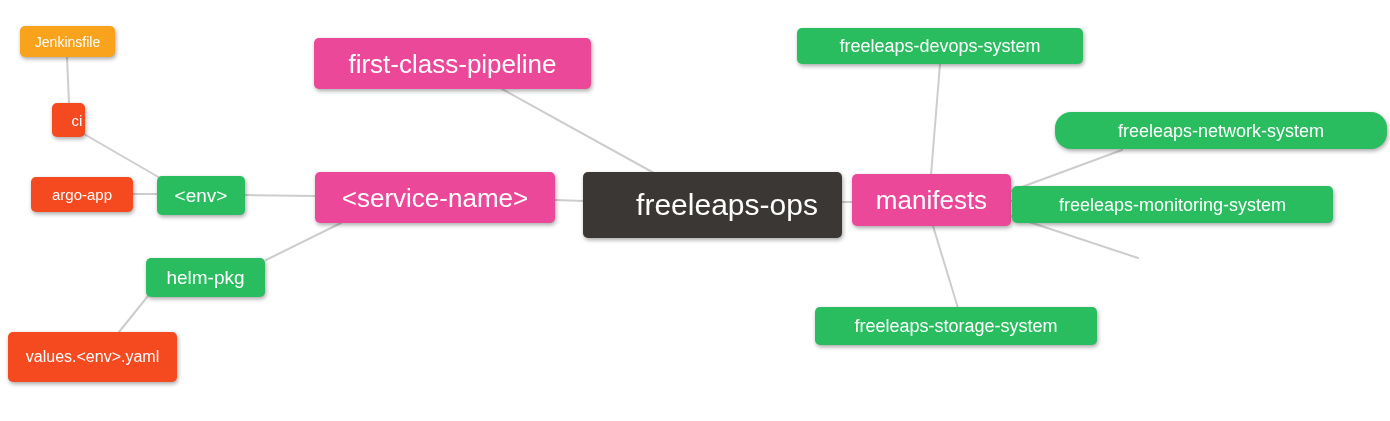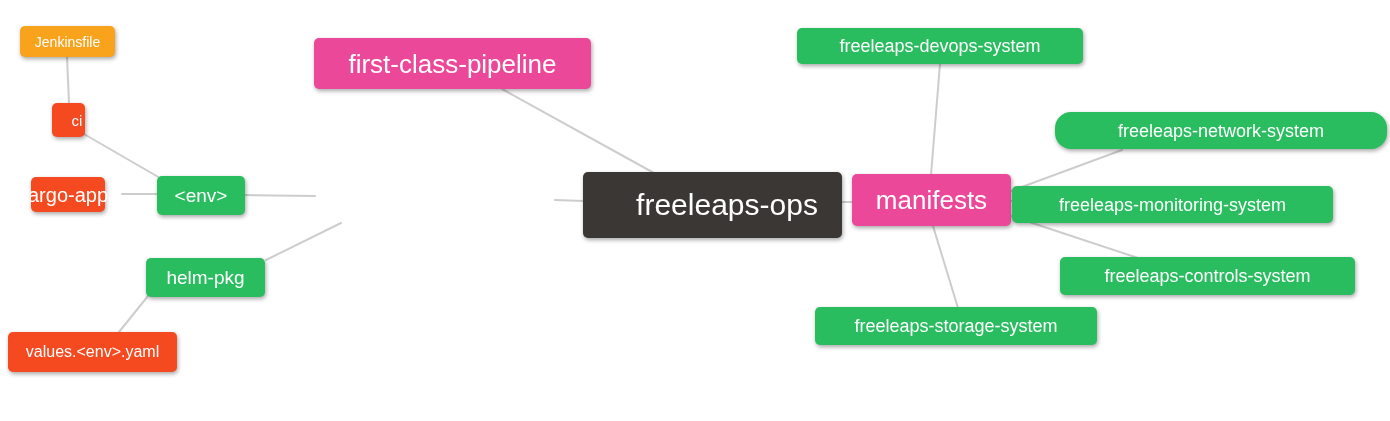--- a/index.html
+++ b/index.html
@@ -67,38 +67,38 @@
     <line x1="1011" y1="191" x2="1122" y2="150"></line>
     <line x1="1011" y1="201" x2="1053" y2="199"></line>
     <line x1="1011" y1="216" x2="1138" y2="258"></line>
     <line x1="933" y1="226" x2="958" y2="308"></line>
   </svg>
 
   <div class="node orange" style="left:20px;  top:26px;  width:95px;  height:31px; font-size:14px;">Jenkinsfile</div>
 
   <div class="node red" style="left:52px;  top:103px; width:33px;  height:34px; font-size:15px;padding-left:17px;">ci</div>
 
-  <div class="node red" style="left:31px;  top:177px; width:74px;  height:35px; font-size:20px;">argo-app</div>
+  <div class="node red" style="left:31px;  top:177px; width:102px;  height:35px; font-size:15px;">argo-app</div>
 
   <div class="node green" style="left:157px; top:176px; width:88px;  height:39px; font-size:19px;">&lt;env&gt;</div>
 
   <div class="node green" style="left:146px; top:258px; width:119px; height:39px; font-size:19px;">helm-pkg</div>
 
-  <div class="node red" style="left:8px;   top:332px; width:169px; height:40px; font-size:16px;">values.&lt;env&gt;.yaml</div>
+  <div class="node red" style="left:8px;   top:332px; width:169px; height:50px; font-size:16px;">values.&lt;env&gt;.yaml</div>
 
   <div class="node blue" style="left:314px; top:38px;  width:277px; height:51px; font-size:26px;">first-class-pipeline</div>
 
+  <div class="node blue" style="left:315px; top:172px; width:240px; height:51px; font-size:26px;">&lt;service-name&gt;</div>
 
   <div class="node dark" style="left:583px; top:172px; width:259px; height:66px; font-size:30px;padding-left:29px;">freeleaps-ops</div>
 
   <div class="node blue" style="left:852px; top:174px; width:159px; height:52px; font-size:26px;">manifests</div>
 
   <div class="node green" style="left:797px;  top:28px;  width:286px; height:36px; font-size:18px;">freeleaps-devops-system</div>
 
   <div class="node green" style="left:1055px; top:112px; width:332px; height:37px; font-size:18px;border-radius:16px;">freeleaps-network-system</div>
 
   <div class="node green" style="left:1012px; top:186px; width:321px; height:37px; font-size:18px;">freeleaps-monitoring-system</div>
 
-  <div class="node green" style="left:1060px; top:257px; width:295px; height:38px; font-size:18px;">freeleaps-controls-system</div>
 
   <div class="node green" style="left:815px;  top:307px; width:282px; height:38px; font-size:18px;">freeleaps-storage-system</div>
 
 </div>
 
 </body></html>

